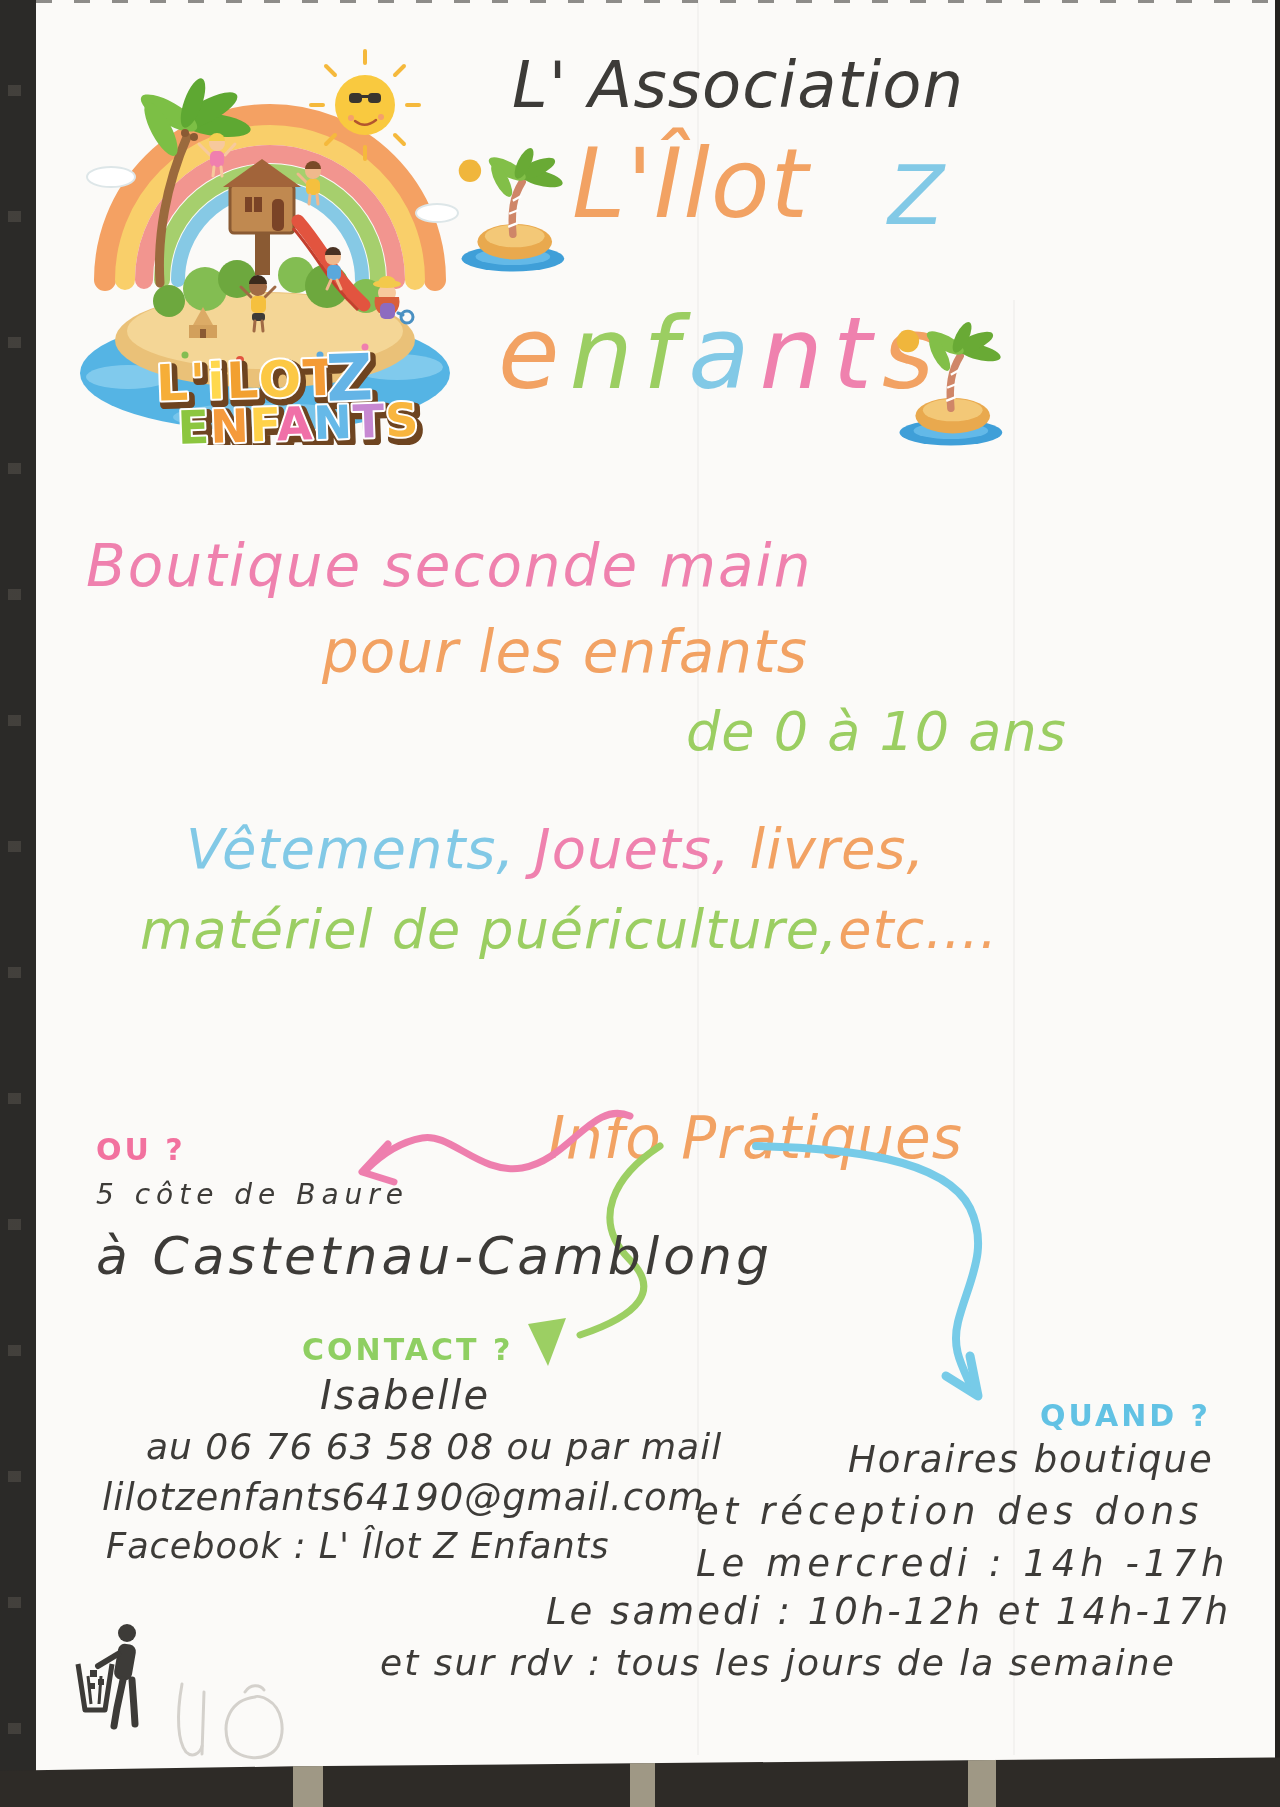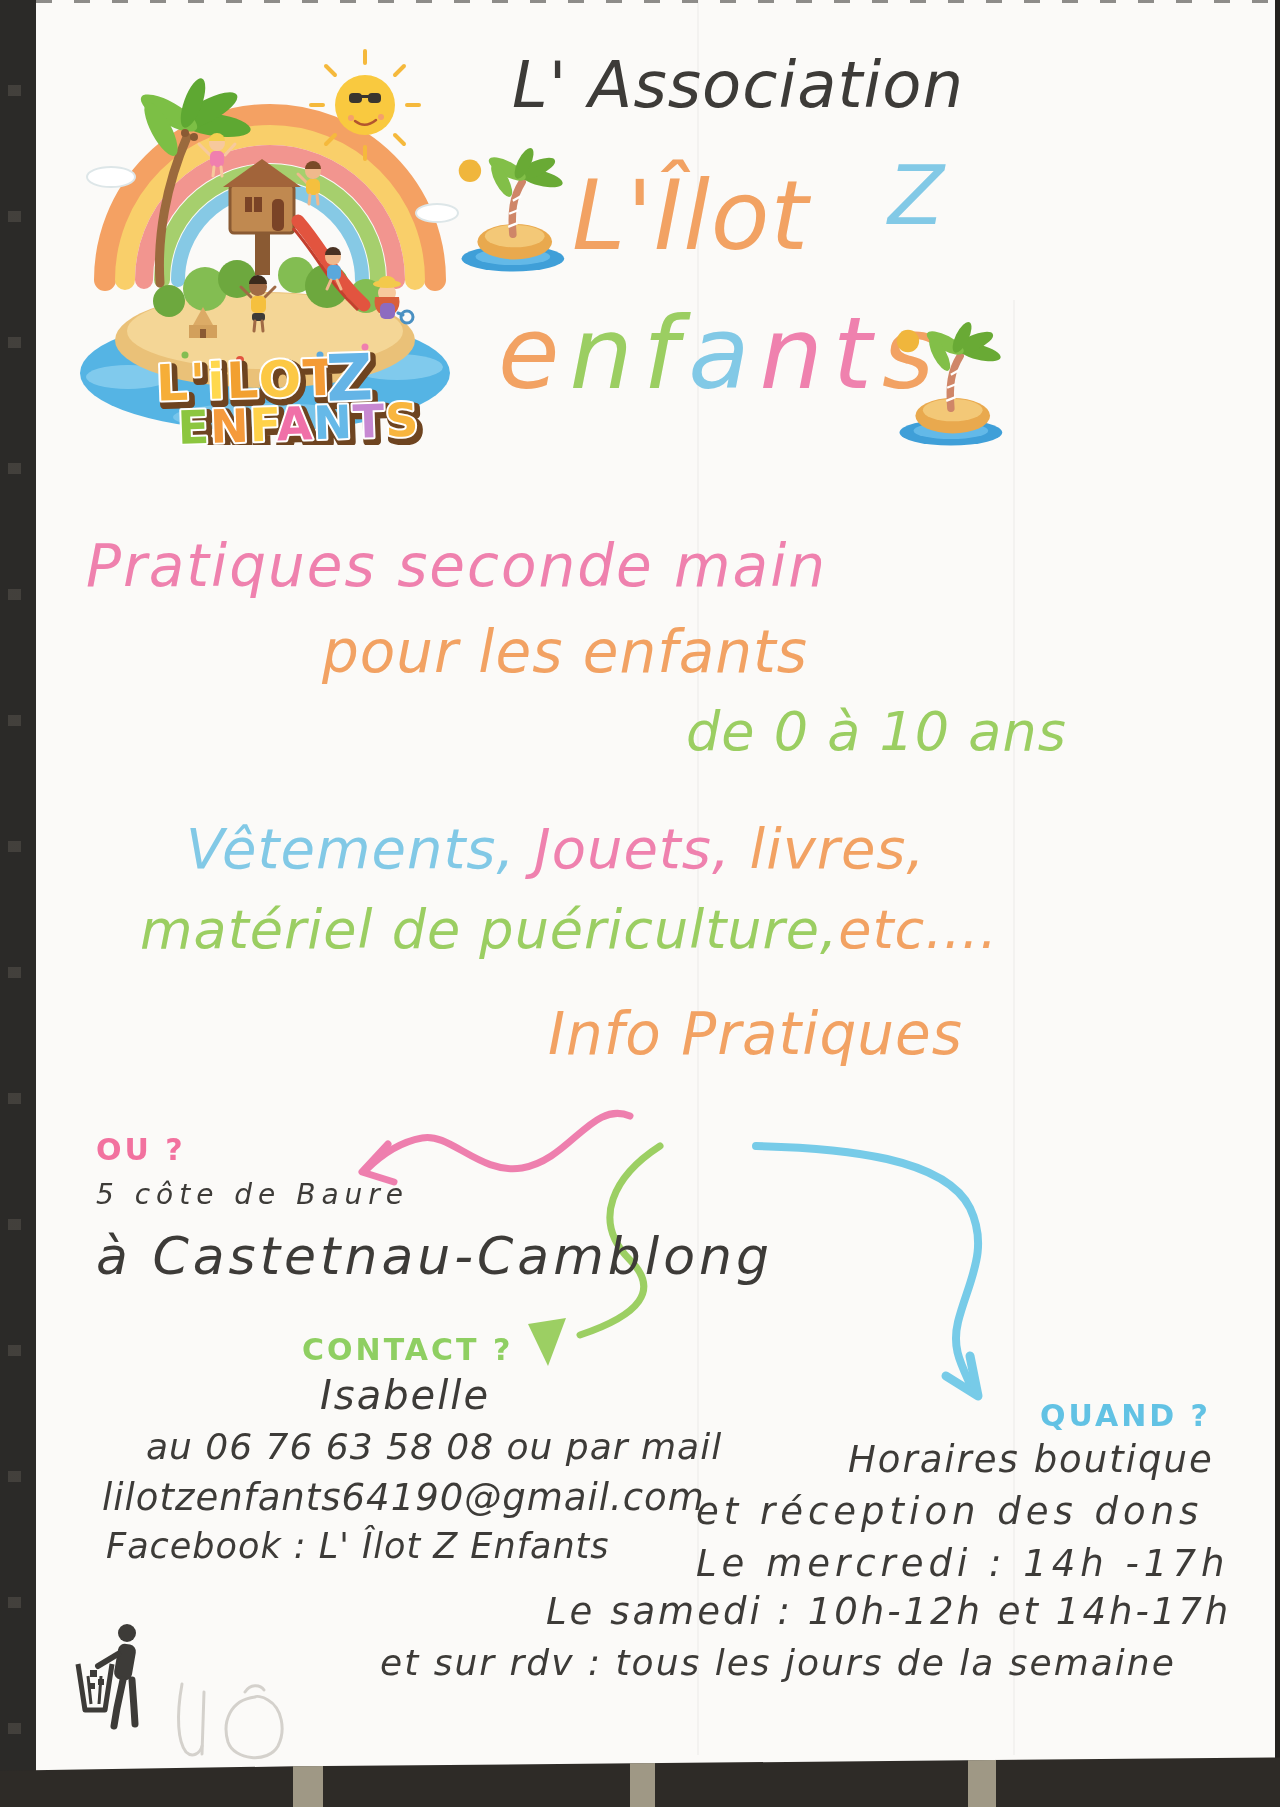--- a/index.html
+++ b/index.html
@@ -207,21 +207,21 @@
     </g>
   <g fill="#69aa35">
     <ellipse cx="92" cy="36" rx="24" ry="8" transform="rotate(14 92 36)"></ellipse>
     <ellipse cx="86" cy="26" rx="23" ry="8" transform="rotate(-24 86 26)"></ellipse>
     <ellipse cx="56" cy="26" rx="22" ry="8" transform="rotate(28 56 26)" fill="#82bf48"></ellipse>
     <ellipse cx="50" cy="38" rx="20" ry="7" transform="rotate(62 50 38)" fill="#82bf48"></ellipse>
     <ellipse cx="74" cy="20" rx="18" ry="7" transform="rotate(-64 74 20)"></ellipse>
   </g>
 </svg>
 
-<div class="abs script" style="left:572px;top:128px;font-size:96px;color:var(--c-orange);margin-top:32px;">L'Îlot</div>
+<div class="abs script" style="left:572px;top:128px;font-size:96px;color:var(--c-orange);">L'Îlot</div>
 <div class="abs script" style="left:888px;top:148px;font-size:82px;color:var(--c-blue);">Z</div>
 
 <div class="abs script" style="left:498px;top:295px;font-size:100px;letter-spacing:10px;"><span style="color: var(--c-orange);">e</span><span style="color: var(--c-green);">n</span><span style="color: var(--c-green);">f</span><span style="color: var(--c-blue);">a</span><span style="color: var(--c-pink);">n</span><span style="color: var(--c-pink);">t</span><span style="color: var(--c-orange);">s</span></div>
 
 <svg class="abs" style="left:893px;top:318px;" width="112" height="132" viewBox="0 0 120 140">
   <circle cx="16" cy="24" r="12" fill="#f0b63c"></circle>
   <ellipse cx="62" cy="122" rx="55" ry="14" fill="#3f9fd8"></ellipse>
   <ellipse cx="62" cy="120" rx="40" ry="9" fill="#63b9e8"></ellipse>
   <ellipse cx="64" cy="104" rx="40" ry="19" fill="#e9a94e"></ellipse>
   <ellipse cx="64" cy="98" rx="32" ry="12" fill="#f3c877"></ellipse>
@@ -233,28 +233,28 @@
     </g>
   <g fill="#69aa35">
     <ellipse cx="92" cy="36" rx="24" ry="8" transform="rotate(14 92 36)"></ellipse>
     <ellipse cx="86" cy="26" rx="23" ry="8" transform="rotate(-24 86 26)"></ellipse>
     <ellipse cx="56" cy="26" rx="22" ry="8" transform="rotate(28 56 26)" fill="#82bf48"></ellipse>
     <ellipse cx="50" cy="38" rx="20" ry="7" transform="rotate(62 50 38)" fill="#82bf48"></ellipse>
     <ellipse cx="74" cy="20" rx="18" ry="7" transform="rotate(-64 74 20)"></ellipse>
   </g>
 </svg>
 
-<div class="abs script" style="left:86px;top:532px;font-size:58px;letter-spacing:2px;color:var(--c-pink);">Pratiques seconde main</div>
+<div class="abs script" style="left:86px;top:532px;font-size:58px;letter-spacing:2px;color:var(--c-pink);">Boutique seconde main</div>
 <div class="abs script" style="left:322px;top:618px;font-size:58px;letter-spacing:1px;color:var(--c-orange);">pour les enfants</div>
 <div class="abs script" style="left:686px;top:700px;font-size:54px;letter-spacing:1px;color:var(--c-green);">de 0 à 10 ans</div>
 
 <div class="abs script" style="left:186px;top:816px;font-size:56px;letter-spacing:1px;"><span style="color: var(--c-blue);">Vêtements,</span><span style="color: var(--c-pink);"> Jouets,</span><span style="color: var(--c-orange);"> livres,</span></div>
 <div class="abs script" style="left:140px;top:898px;font-size:54px;"><span style="color: var(--c-green); margin-top: 16px;">matériel de puériculture,</span><span style="color: var(--c-orange);">etc....</span></div>
 
-<div class="abs script" style="left:548px;top:1000px;font-size:58px;letter-spacing:1px;color:var(--c-orange);">Info Pratiques</div>
+<div class="abs script" style="left:548px;top:1104px;font-size:58px;letter-spacing:1px;color:var(--c-orange);">Info Pratiques</div>
 
 <svg class="abs" style="left:330px;top:1098px;" width="310" height="100" viewBox="0 0 310 100">
   <path d="M300,18 C262,2 240,62 192,70 C150,77 120,34 92,40 C70,44 52,56 36,72" fill="none" stroke="#ee7fae" stroke-width="7" stroke-linecap="round"></path>
   <path d="M58,46 L32,74 L64,84" fill="none" stroke="#ee7fae" stroke-width="7" stroke-linecap="round" stroke-linejoin="round"></path>
 </svg>
 
 <svg class="abs" style="left:520px;top:1140px;" width="260" height="232" viewBox="0 0 260 232">
   <path d="M140,6 C95,35 70,80 110,120 C140,150 120,175 60,195" fill="none" stroke="#9ccf63" stroke-width="7" stroke-linecap="round"></path>
   <polygon points="8,184 46,178 28,226" fill="#9ccf63"></polygon>
 </svg>

